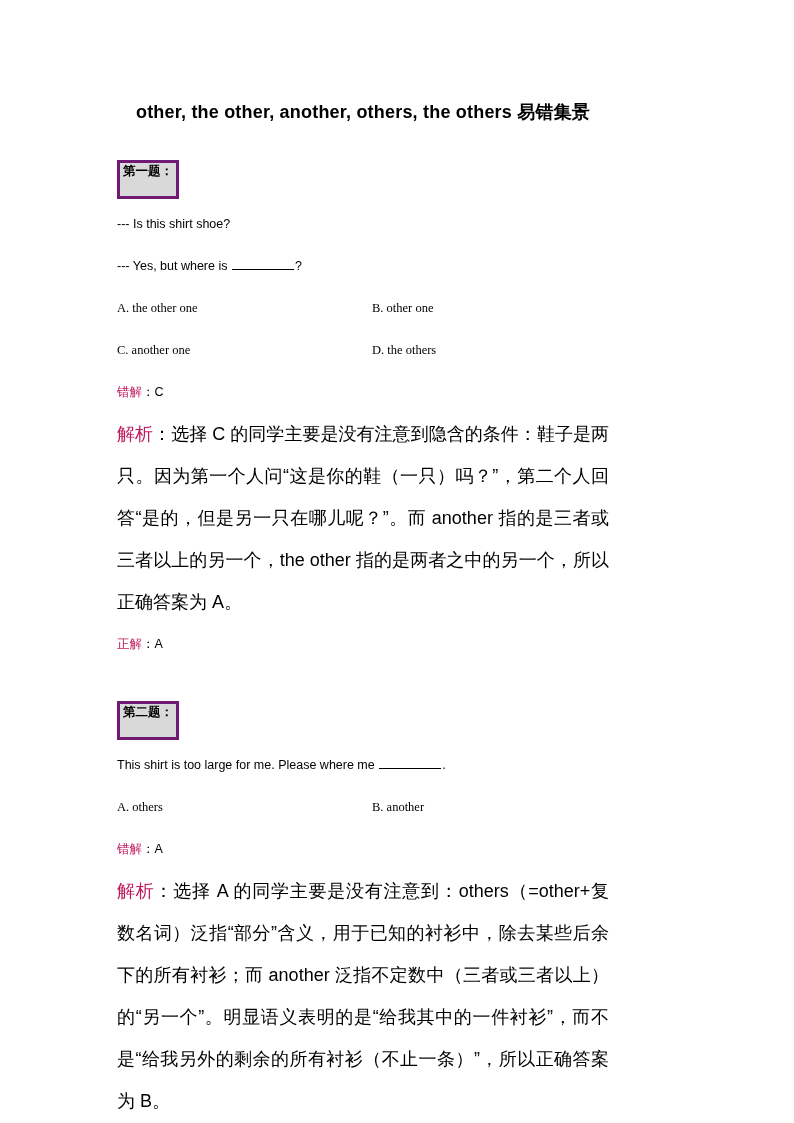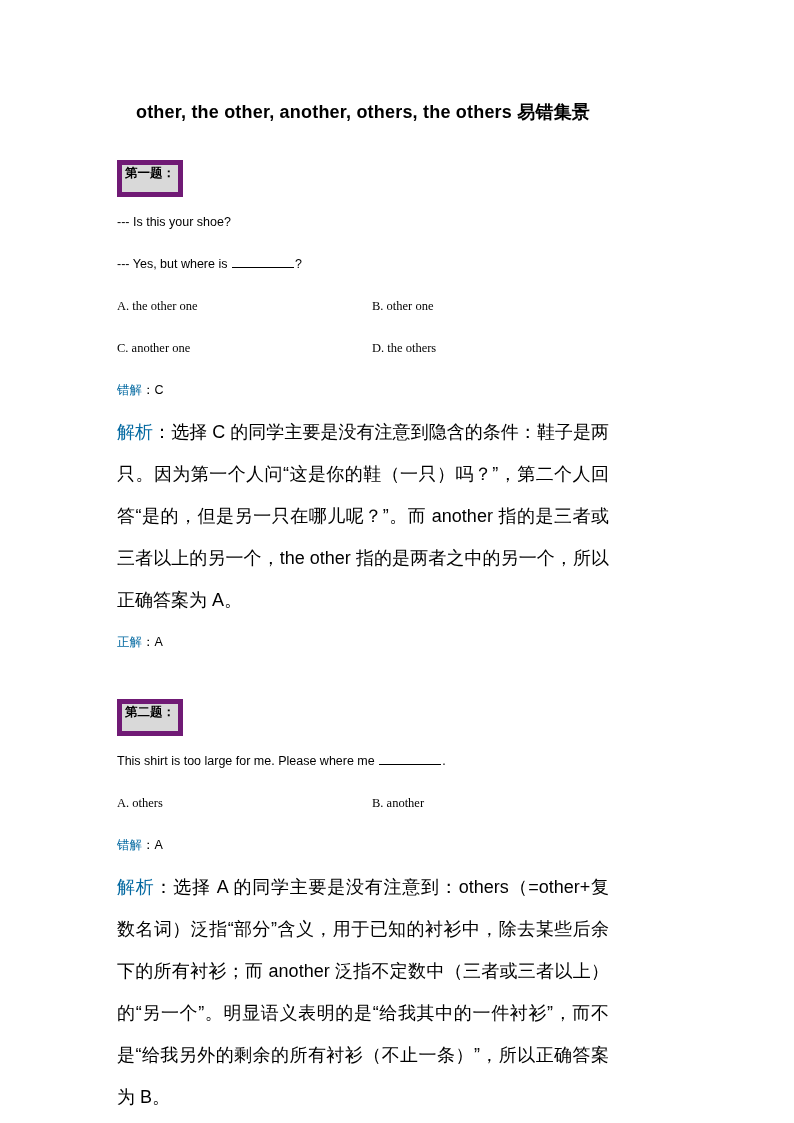--- a/index.html
+++ b/index.html
@@ -34,22 +34,22 @@
     line-height: 1.35;
   }
   .question-block {
     margin-top: 36px;
   }
   .question-block.second {
   }
   .q-tag {
     display: inline-block;
     background: #d9d9d9;
-    border: 5px solid #701a75;
-    padding: 0px 3px 10px 3px;
+    border: 3px solid #701a75;
+    padding: 0px 3px 16px 3px;
     font-size: 12.5px;
     font-weight: bold;
     line-height: 17px;
     color: #000000;
   }
   .line {
     font-size: 12.5px;
     line-height: 42px;
     color: #000000;
     white-space: nowrap;
@@ -79,42 +79,42 @@
   .opt-b { flex: 1 1 auto; }
   .para {
     font-size: 18px;
     line-height: 42px;
     color: #000000;
     text-align: justify;
     text-justify: inter-character;
     word-break: break-word;
   }
   .label-red {
-    color: #0369a1;
+    color: #be185d;
   }
   .answer-line {
     font-size: 12.5px;
     line-height: 42px;
   }
 </style>
 </head>
 <body>
 
 <div class="page">
 
   <h1 class="doc-title">other, the other, another, others, the others 易错集景</h1>
 
   <div class="question-block">
 
     <div>
       <span class="q-tag">第一题：</span>
     </div>
 
     <div class="line stem">
-      <span>--- Is this your shoe?</span>
+      <span>--- Is this shirt shoe?</span>
     </div>
 
     <div class="line">
       <span>--- Yes, but where is </span><span class="blank"></span><span>?</span>
     </div>
 
     <div class="options">
       <div class="opt-row">
         <div class="opt-a">A. the other one</div>
         <div class="opt-b">B. other one</div>

